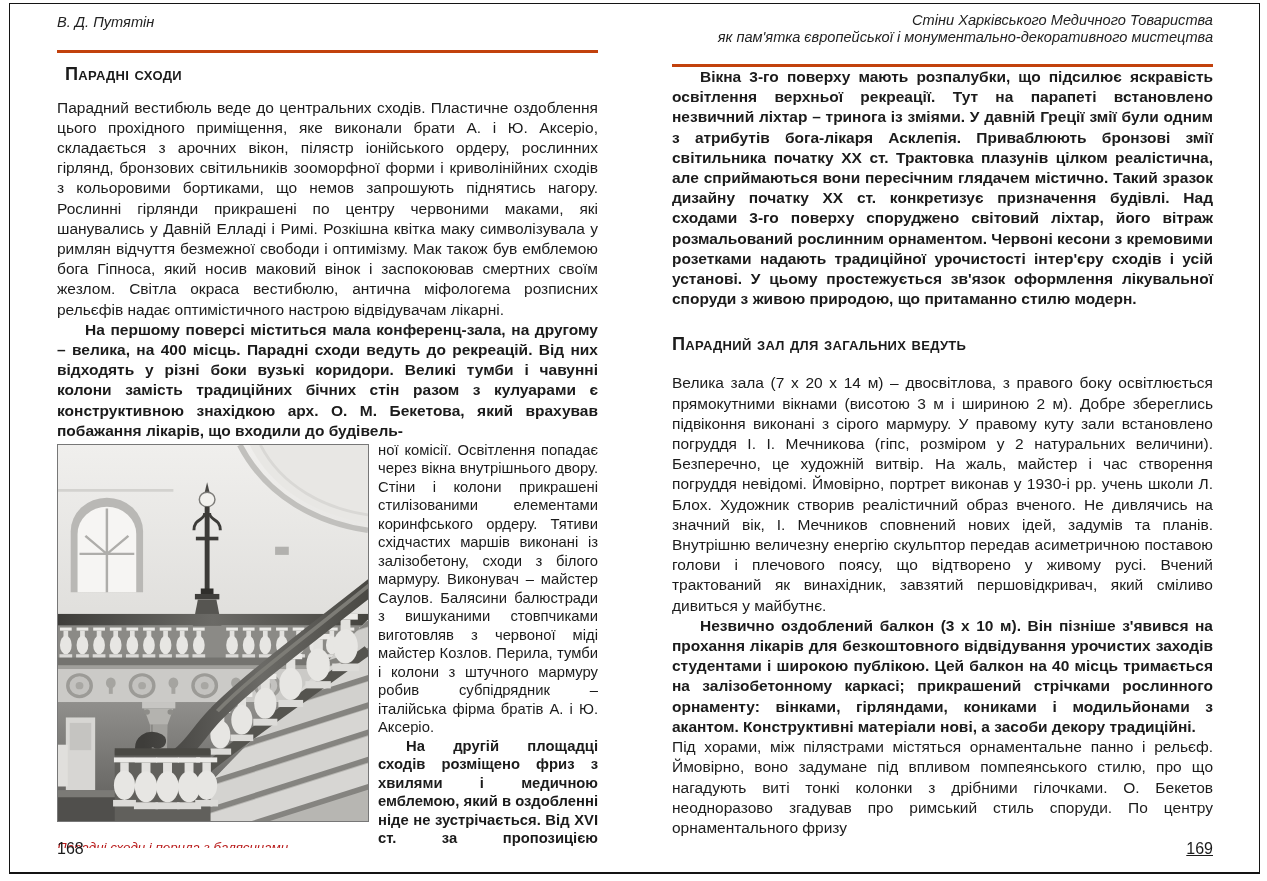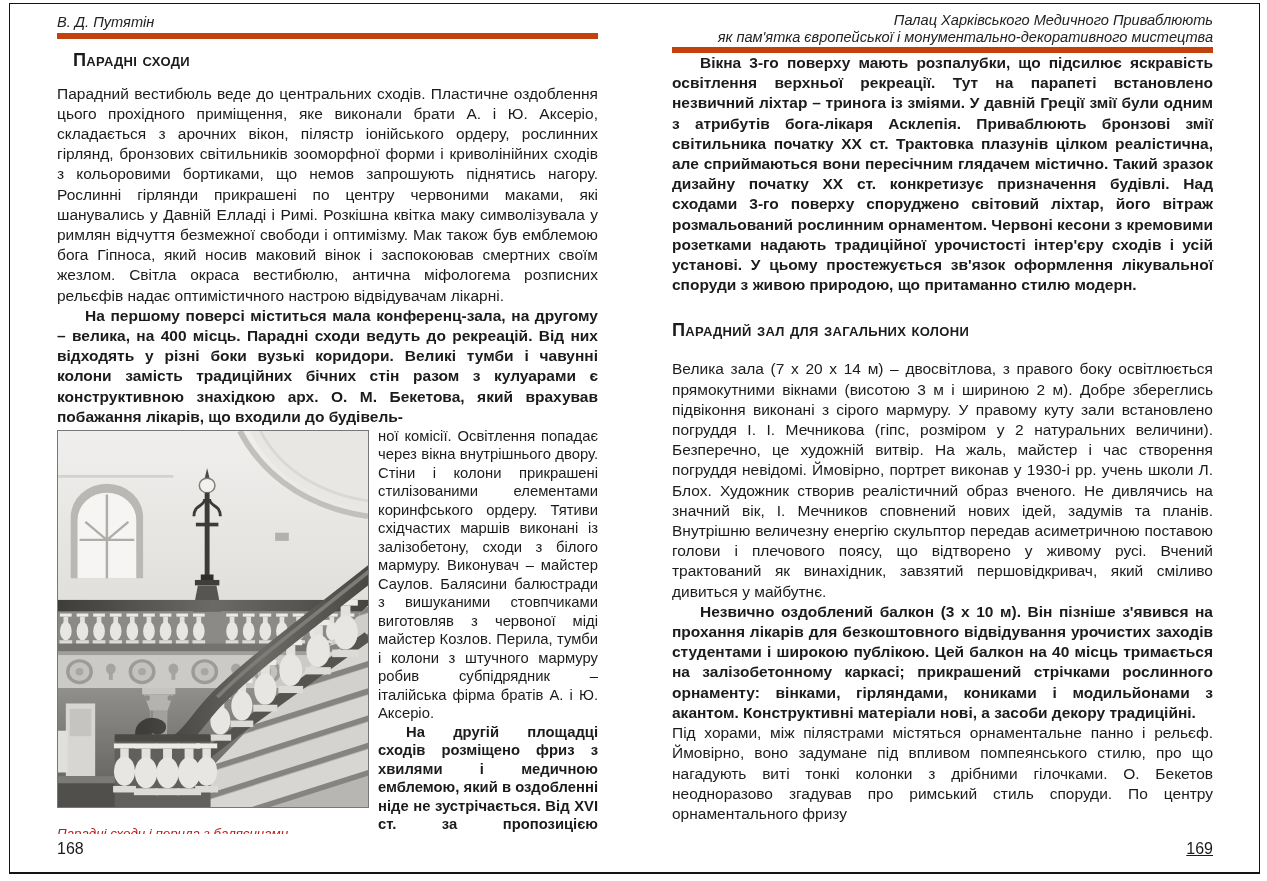--- a/index.html
+++ b/index.html
@@ -9,26 +9,26 @@
   }
   .frame{
     position:absolute;left:9px;top:3px;width:1249px;height:868px;
     border:1px solid #141414;border-bottom-width:2px;background:#fff;
   }
   .col{position:absolute;width:541px;}
   .col-left{left:47px;top:10px;}
   .col-right{left:662px;top:8px;}
   .running-header{
     font-style:italic;font-size:14.6px;line-height:16.5px;
-    border-bottom:6px solid #c2410c;padding-bottom:2px;color:#222;
+    border-bottom:3px solid #c2410c;padding-bottom:19px;color:#222;
   }
   .running-header.rh-right{text-align:right;}
   .section-heading{
     font-weight:bold;font-variant:small-caps;font-size:18.2px;letter-spacing:.3px;
-    margin:10px 0 13px 16px;line-height:22px;
+    margin:10px 0 13px 8px;line-height:22px;
   }
   .col-right .section-heading{margin:24px 0 18px 0;}
   p.body{font-size:15.5px;line-height:20.2px;text-align:justify;margin:0;}
   p.indent{text-indent:28px;font-weight:bold;}
   .first-para{margin-top:14px;}
   .figure-flow{height:407px;overflow:hidden;}
   .figure-flow p{font-size:14.8px;line-height:18.5px;text-align:justify;margin:0;}
   figure.photo{float:left;width:312px;margin:3px 9px 0 0;padding:0;}
   figure.photo svg{display:block;width:310px;height:376px;border:1px solid #777;background:#d9d8d5;}
   figcaption{font-style:italic;font-size:13.3px;color:#b91c1c;margin-top:18px;line-height:15px;}
@@ -209,25 +209,25 @@
         </svg>
         <figcaption>Парадні сходи і перила з балясинами</figcaption>
       </figure>
       <p>ної комісії. Освітлення попадає через вікна внутрішнього двору. Стіни і колони прикрашені стилізованими елементами коринфського ордеру. Тятиви східчастих маршів виконані із залізобетону, сходи з білого мармуру. Виконувач – майстер Саулов. Балясини балюстради з вишуканими стовпчиками виготовляв з червоної міді майстер Козлов. Перила, тумби і колони з штучного мармуру робив субпідрядник – італійська фірма братів А. і Ю. Аксеріо.</p>
       <p class="indent">На другій площадці сходів розміщено фриз з хвилями і медичною емблемою, який в оздобленні ніде не зустрічається. Від XVI ст. за пропозицією Парацельса чаша із змією стала символом медицини. Змії з чашею трактуються також як стародавній знак захворю-</p>
     </div>
   </div>
 
   <div class="col col-right">
     <div class="running-header rh-right">
-      <div>Палац Харківського Медичного Приваблюють</div>
+      <div>Стіни Харківського Медичного Товариства</div>
       <div>як пам'ятка європейської і монументально-декоративного мистецтва</div>
     </div>
     <p class="body indent">Вікна 3-го поверху мають розпалубки, що підсилює яскравість освітлення верхньої рекреації. Тут на парапеті встановлено незвичний ліхтар – тринога із зміями. У давній Греції змії були одним з атрибутів бога-лікаря Асклепія. Приваблюють бронзові змії світильника початку XX ст. Трактовка плазунів цілком реалістична, але сприймаються вони пересічним глядачем містично. Такий зразок дизайну початку XX ст. конкретизує призначення будівлі. Над сходами 3-го поверху споруджено світовий ліхтар, його вітраж розмальований рослинним орнаментом. Червоні кесони з кремовими розетками надають традиційної урочистості інтер'єру сходів і усій установі. У цьому простежується зв'язок оформлення лікувальної споруди з живою природою, що притаманно стилю модерн.</p>
-    <h2 class="section-heading">Парадний зал для загальних колони</h2>
+    <h2 class="section-heading">Парадний зал для загальних ведуть</h2>
     <p class="body">Велика зала (7 х 20 х 14 м) – двосвітлова, з правого боку освітлюється прямокутними вікнами (висотою 3 м і шириною 2 м). Добре збереглись підвіконня виконані з сірого мармуру. У правому куту зали встановлено погруддя І. І. Мечникова (гіпс, розміром у 2 натуральних величини). Безперечно, це художній витвір. На жаль, майстер і час створення погруддя невідомі. Ймовірно, портрет виконав у 1930-і рр. учень школи Л. Блох. Художник створив реалістичний образ вченого. Не дивлячись на значний вік, І. Мечников сповнений нових ідей, задумів та планів. Внутрішню величезну енергію скульптор передав асиметричною поставою голови і плечового поясу, що відтворено у живому русі. Вчений трактований як винахідник, завзятий першовідкривач, який сміливо дивиться у майбутнє.</p>
     <p class="body indent">Незвично оздоблений балкон (3 х 10 м). Він пізніше з'явився на прохання лікарів для безкоштовного відвідування урочистих заходів студентами і широкою публікою. Цей балкон на 40 місць тримається на залізобетонному каркасі; прикрашений стрічками рослинного орнаменту: вінками, гірляндами, кониками і модильйонами з акантом. Конструктивні матеріали нові, а засоби декору традиційні.</p>
     <p class="body">Під хорами, між пілястрами містяться орнаментальне панно і рельєф. Ймовірно, воно задумане під впливом помпеянського стилю, про що нагадують виті тонкі колонки з дрібними гілочками. О. Бекетов неодноразово згадував про римський стиль споруди. По центру орнаментального фризу</p>
   </div>
 
   <div class="page-number pn-left">168</div>
   <div class="page-number pn-right">169</div>
 </div>
 
 </body></html>

